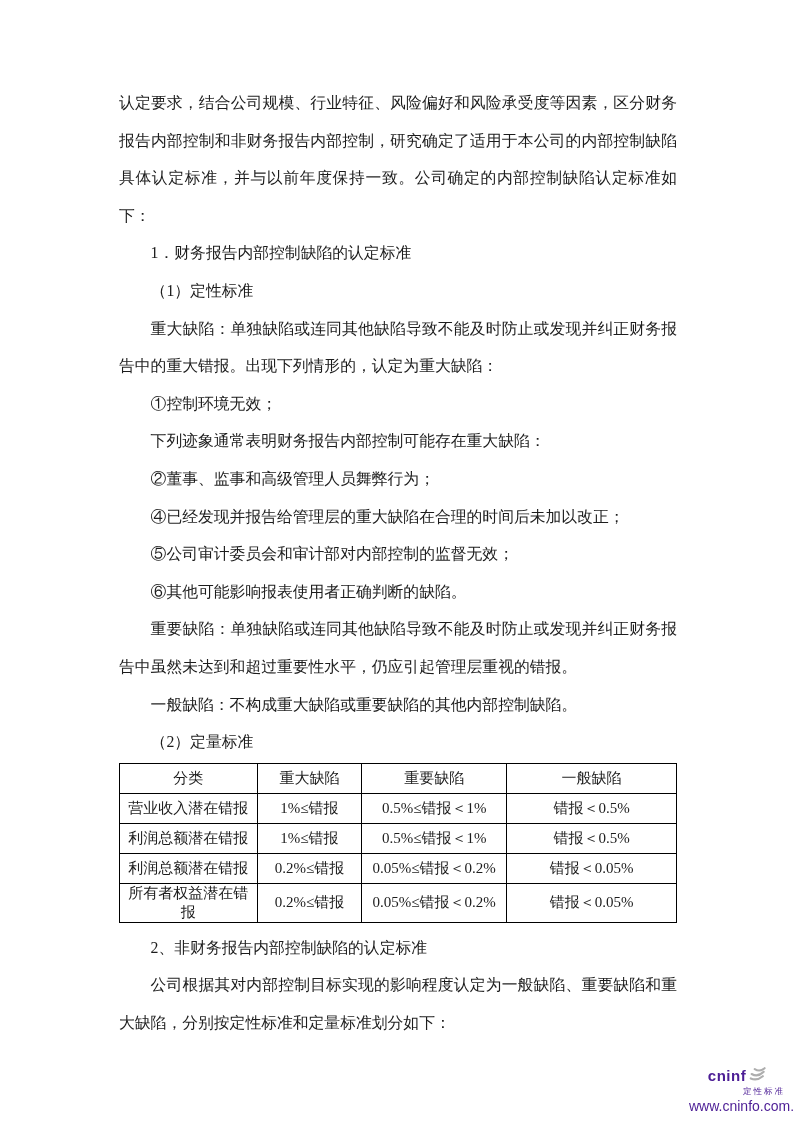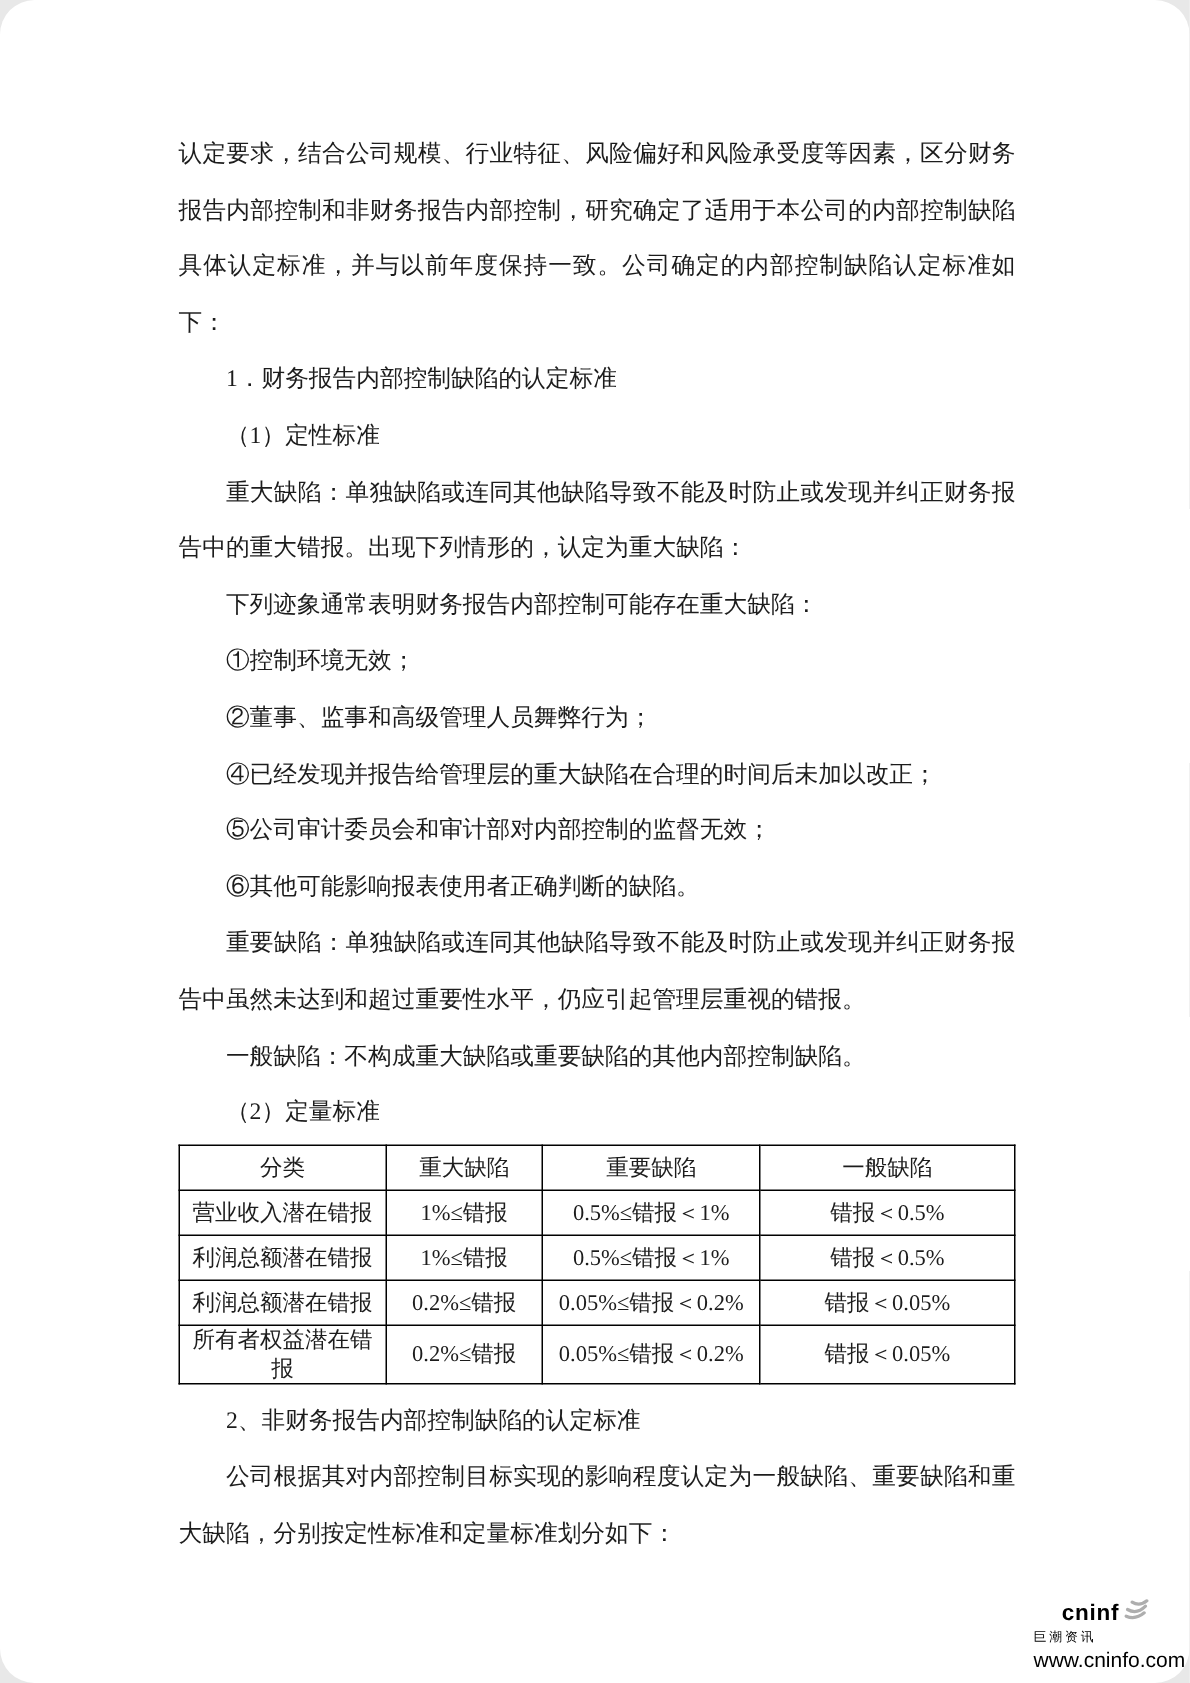--- a/index.html
+++ b/index.html
@@ -5,21 +5,20 @@
   html, body { margin: 0; padding: 0; background: #e8e8e8; }
   .page {
     position: relative;
     width: 793px;
     height: 1122px;
     margin: 0 auto;
     background: #ffffff;
     font-family: "Liberation Serif", "DejaVu Serif", serif;
     color: #1c1c1c;
     overflow: hidden;
-    border-radius: 23px;
   }
   .content {
     position: absolute;
     left: 119px;
     top: 84px;
     width: 558px;
   }
   .para {
     margin: 0;
     font-size: 15.8px;
@@ -45,22 +44,22 @@
     font-size: 15px;
     font-weight: normal;
     padding: 0 2px;
     overflow: hidden;
   }
   .watermark {
     position: absolute;
     right: 8px;
     bottom: 8px;
     width: 96px;
-    text-align: left;
-    color: #000000;
+    text-align: right;
+    color: #4c1d95;
     font-family: "Liberation Sans", "DejaVu Sans", sans-serif;
     line-height: 1.15;
     user-select: none;
   }
   .watermark .brand-line {
     display: flex;
     align-items: center;
     justify-content: center;
     gap: 2px;
   }
@@ -75,22 +74,22 @@
 </head>
 <body>
 
 <div class="page">
   <div class="content">
 
     <p class="para noindent">认定要求，结合公司规模、行业特征、风险偏好和风险承受度等因素，区分财务报告内部控制和非财务报告内部控制，研究确定了适用于本公司的内部控制缺陷具体认定标准，并与以前年度保持一致。公司确定的内部控制缺陷认定标准如下：</p>
     <p class="para">1．财务报告内部控制缺陷的认定标准</p>
     <p class="para">（1）定性标准</p>
     <p class="para">重大缺陷：单独缺陷或连同其他缺陷导致不能及时防止或发现并纠正财务报告中的重大错报。出现下列情形的，认定为重大缺陷：</p>
+    <p class="para">①控制环境无效；</p>
     <p class="para">下列迹象通常表明财务报告内部控制可能存在重大缺陷：</p>
-    <p class="para">①控制环境无效；</p>
     <p class="para">②董事、监事和高级管理人员舞弊行为；</p>
     <p class="para">④已经发现并报告给管理层的重大缺陷在合理的时间后未加以改正；</p>
     <p class="para">⑤公司审计委员会和审计部对内部控制的监督无效；</p>
     <p class="para">⑥其他可能影响报表使用者正确判断的缺陷。</p>
     <p class="para">重要缺陷：单独缺陷或连同其他缺陷导致不能及时防止或发现并纠正财务报告中虽然未达到和超过重要性水平，仍应引起管理层重视的错报。</p>
     <p class="para">一般缺陷：不构成重大缺陷或重要缺陷的其他内部控制缺陷。</p>
     <p class="para">（2）定量标准</p>
 
     <table class="qtable">
       <colgroup>
@@ -144,16 +143,16 @@
       <span>
         <svg width="18" height="16" viewBox="0 0 20 18" aria-hidden="true">
           <g fill="none" stroke="#aeaeae" stroke-width="2.4" stroke-linecap="round">
             <path d="M3 14 Q10 17 16.5 11.5"></path>
             <path d="M4 9 Q11 13 17.5 6.5"></path>
             <path d="M7.5 3.5 Q13 7 18.5 2.5"></path>
           </g>
         </svg>
       </span>
     </div>
-    <div class="brand-cn">巨潮资讯</div>
+    <div class="brand-cn">定性标准</div>
     <div class="url">www.cninfo.com.cn</div>
   </div>
 </div>
 
 </body></html>

